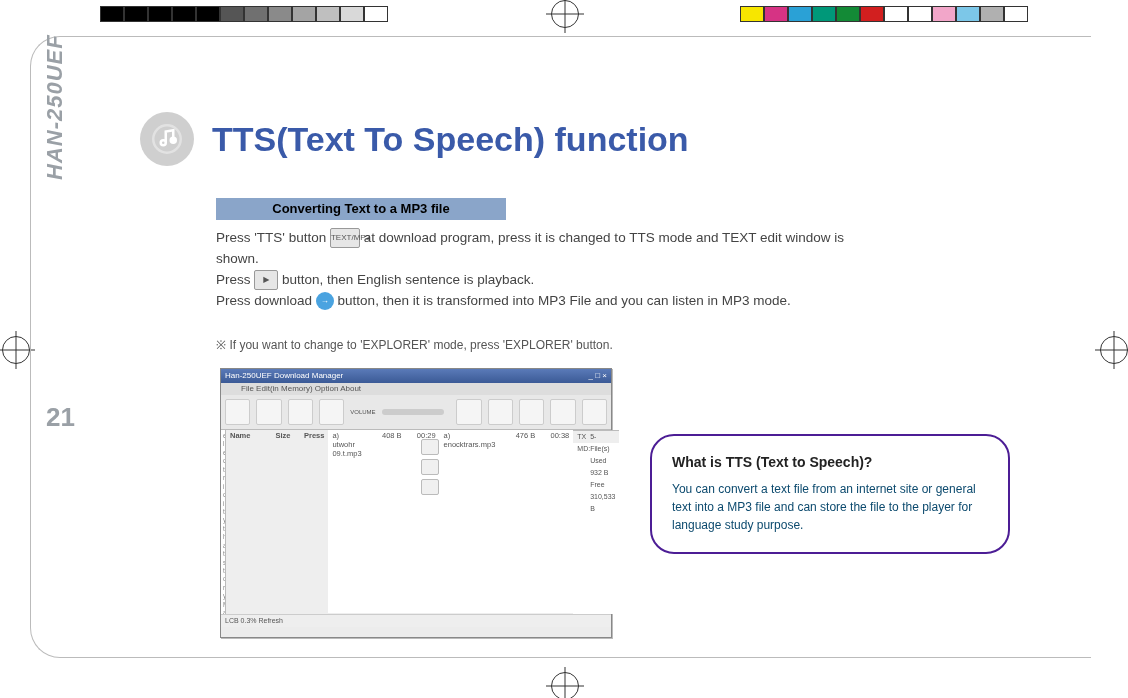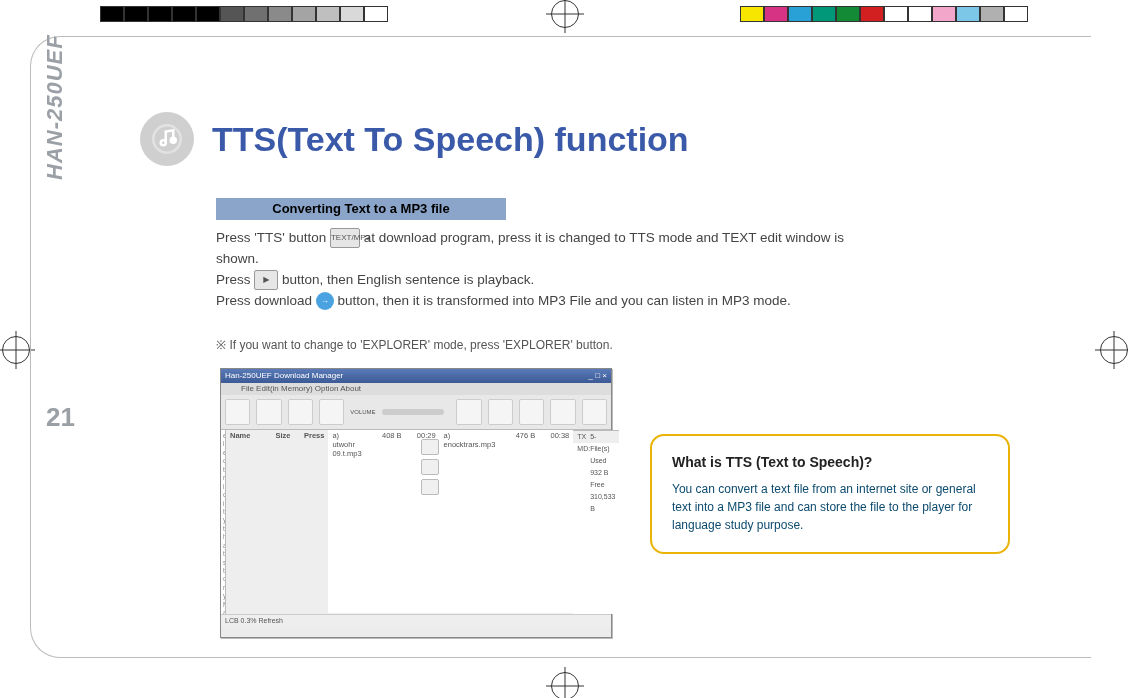--- a/index.html
+++ b/index.html
@@ -280,22 +280,22 @@
     padding: 0 4px;
   }
 
   
   .callout {
     position: absolute;
     left: 650px;
     top: 434px;
     width: 360px;
     background: #fff;
-    border: 2px solid #eab308;
-    border-radius: 14px;
+    border: 2px solid #4c1d95;
+    border-radius: 24px;
     padding: 18px 20px;
     box-sizing: border-box;
     box-shadow: 0 0 0 2px #fff inset;
   }
   .callout h3 {
     margin: 0 0 10px 0;
     font-size: 14px;
     color: #222;
   }
   .callout p {

